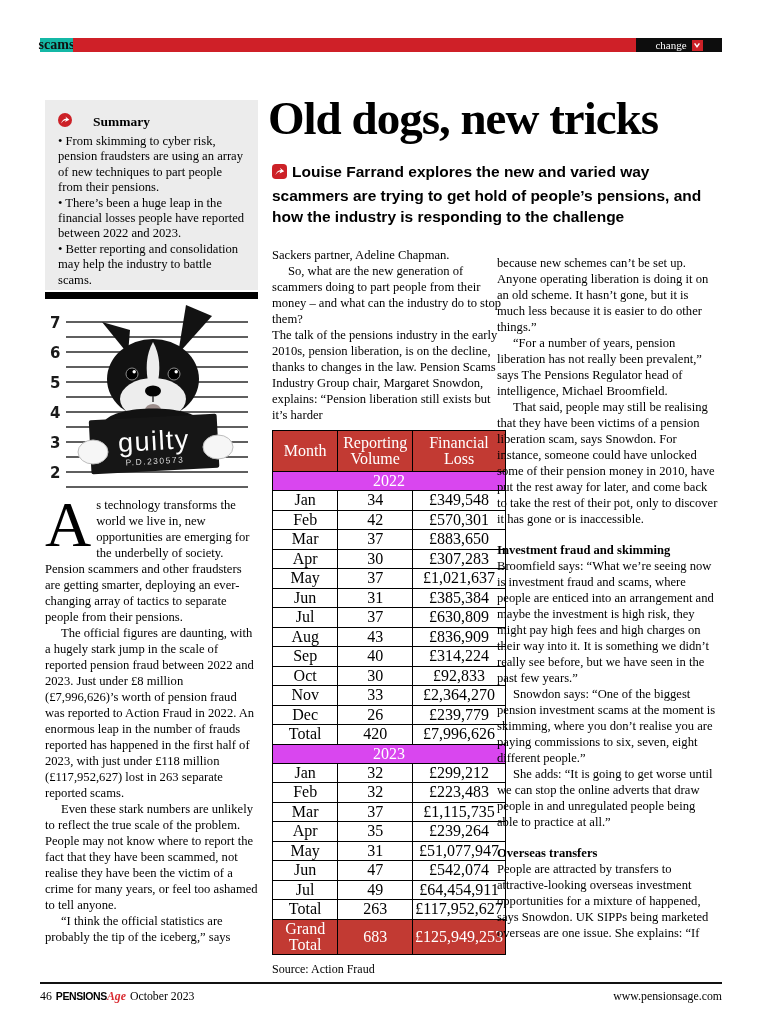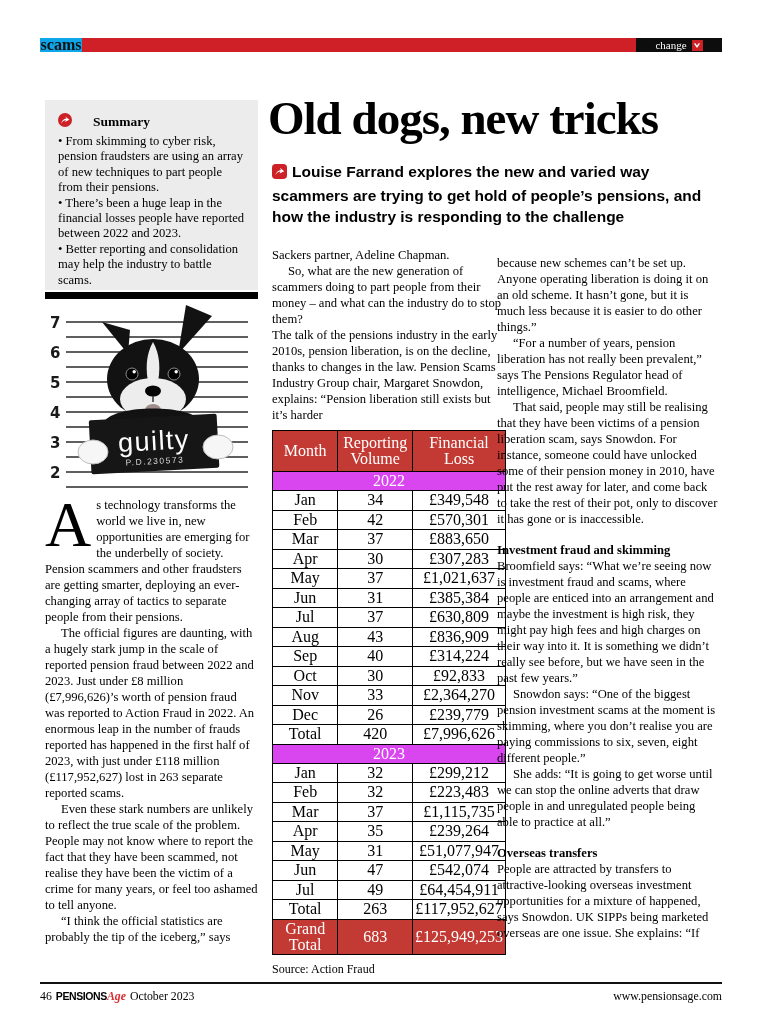--- a/index.html
+++ b/index.html
@@ -1,21 +1,21 @@
 <!DOCTYPE html>
 <html><head>
 <meta charset="utf-8">
 <style>
   html,body{margin:0;padding:0;background:#fff;}
   .page{position:relative;width:762px;height:1022px;background:#fff;overflow:hidden;
         font-family:"Liberation Serif",serif;color:#000;}
 
   
   .topbar{position:absolute;left:40px;top:38px;width:682px;height:14px;display:flex;}
-  .topbar-tag{width:42px;background:#0ea5e9;color:#111;font-size:16px;font-weight:bold;
+  .topbar-tag{width:33px;background:#14b8a6;color:#111;font-size:14px;font-weight:bold;
         display:flex;align-items:center;justify-content:center;}
   .topbar-red{flex:1;background:#cf2028;}
   .change-btn{width:86px;background:#0d0d0d;color:#fff;font-size:11px;
         display:flex;align-items:center;justify-content:center;gap:5px;cursor:pointer;}
   .chev-box{width:11px;height:11px;background:#cc2127;display:flex;align-items:center;justify-content:center;}
 
   
   .summary-box{position:absolute;left:45px;top:100px;width:213px;height:190px;background:#ececec;
         padding:13px 13px 0;box-sizing:border-box;}
   .summary-title{display:flex;align-items:center;gap:16px;font-weight:bold;font-size:13.5px;margin-bottom:3px;}

